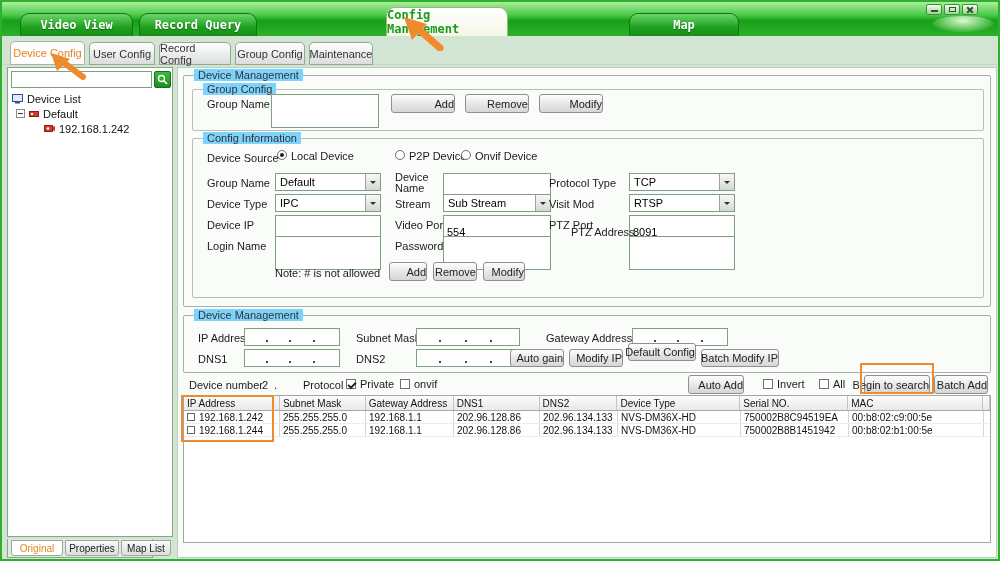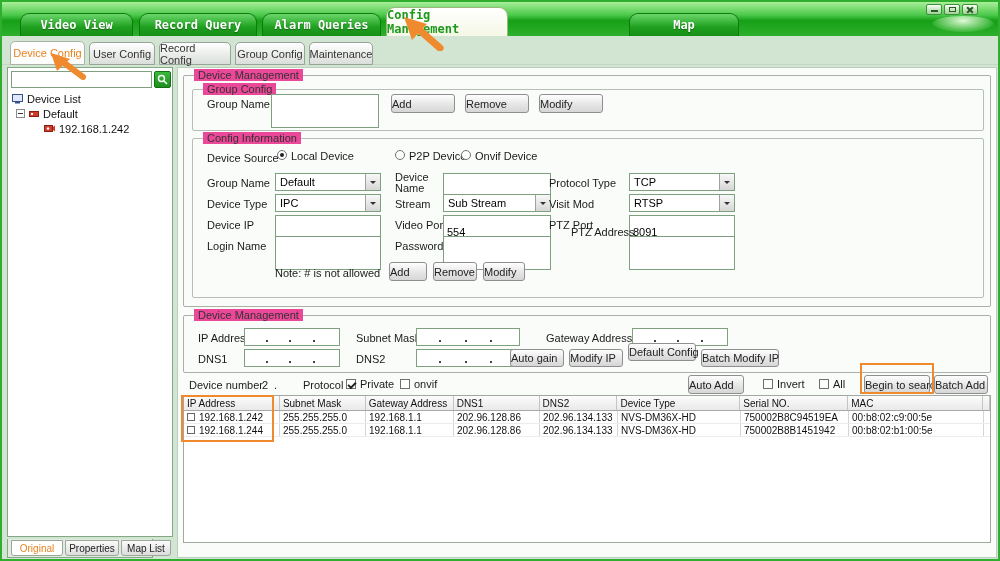--- a/index.html
+++ b/index.html
@@ -36,25 +36,25 @@
   .exp { position:relative; width:9px; height:9px; border:1px solid #8a8a8a; background:#fff; flex:0 0 auto; }
   .exp i { position:absolute; left:1px; top:3px; width:5px; height:1px; background:#333; }
   .side-tabs { position:absolute; left:5px; top:537px; width:146px; height:19px; background:#e2ebe2; border-left:1px solid #84a884; border-right:1px solid #84a884; border-bottom:1px solid #84a884; }
   .side-tab { position:absolute; top:1px; height:16px; display:flex; align-items:center; justify-content:center; font-size:10px; color:#222;
     background:linear-gradient(#fbfbfb,#dcdcdc); border:1px solid #9aa89a; border-radius:0 0 3px 3px; cursor:default; }
   .side-tab.active { background:#fff; color:#e8821e; }
 
   
   .panel { position:absolute; left:175px; top:65px; width:820px; height:491px; background:#fafcfa; border:1px solid #bccfbc; }
   .gb { position:absolute; border:1px solid #a8b0a8; border-radius:2px; }
-  .legend { position:absolute; top:-7px; left:10px; background:#ec4899; padding:0 4px; font-size:11px; color:#333; white-space:nowrap; }
+  .legend { position:absolute; top:-7px; left:10px; background:#7dd3fc; padding:0 4px; font-size:11px; color:#333; white-space:nowrap; }
   .lbl { position:absolute; font-size:11px; color:#1a1a1a; white-space:nowrap; }
   .lbl.wrap { white-space:normal; line-height:11px; }
   .ti { position:absolute; border:1px solid #7fa07f; background:#fff; font:11px "Liberation Sans",sans-serif; padding:16px 3px; height:18px; }
-  .btn { position:absolute; display:flex; align-items:center; justify-content:flex-start; font-size:11px; color:#222;
+  .btn { position:absolute; display:flex; align-items:center; justify-content:flex-end; font-size:11px; color:#222;
     background:linear-gradient(180deg,#fefefe,#e4e4e4 60%,#d6d6d6); border:1px solid #8f8f8f; border-radius:3px; white-space:nowrap; cursor:default; }
   .combo { position:absolute; background:#fff; border:1px solid #7fa07f; height:18px; }
   .combo .val { position:absolute; left:4px; top:2px; font-size:11px; white-space:nowrap; }
   .combo .cbtn { position:absolute; right:0; top:0; bottom:0; width:15px; background:linear-gradient(#f8f8f8,#d6d6d6); border-left:1px solid #a0a0a0; display:flex; align-items:center; justify-content:center; }
   .combo .cbtn::after { content:""; border:3.5px solid transparent; border-top-color:#333; margin-top:4px; }
   .ipbox { position:absolute; background:#fff; border:1px solid #7fa07f; height:18px; }
   .ipbox .d { position:absolute; bottom:3px; width:2px; height:2px; background:#444; }
   .radio-wrap { position:absolute; display:flex; align-items:flex-start; gap:4px; font-size:11px; color:#1a1a1a; white-space:nowrap; cursor:default; }
   .radio { position:relative; width:10px; height:10px; border:1px solid #707070; border-radius:50%; background:#fff; flex:0 0 auto; }
   .radio.on::after { content:""; position:absolute; left:2px; top:2px; width:4px; height:4px; border-radius:50%; background:#222; }
@@ -81,23 +81,20 @@
 
 <div class="window">
 
   <div class="titlebar">
     <div class="gloss" style="left:930px;top:14px;width:62px;height:16px;"></div>
     <div class="main-tab" style="left:18px;width:113px;">
         <span>Video View</span>
       </div>
     <div class="main-tab" style="left:137px;width:118px;">
         <span>Record Query</span>
-      </div>
-    <div class="main-tab" style="left:260px;width:119px;">
-        <span>Alarm Queries</span>
       </div>
     <div class="main-tab active" style="left:384px;width:122px;">
         <span>Config Management</span>
       </div>
     <div class="main-tab" style="left:627px;width:110px;">
         <span>Map</span>
       </div>
     <div class="wc" style="left:924px;">
         <span class="bar"></span>
       </div>

